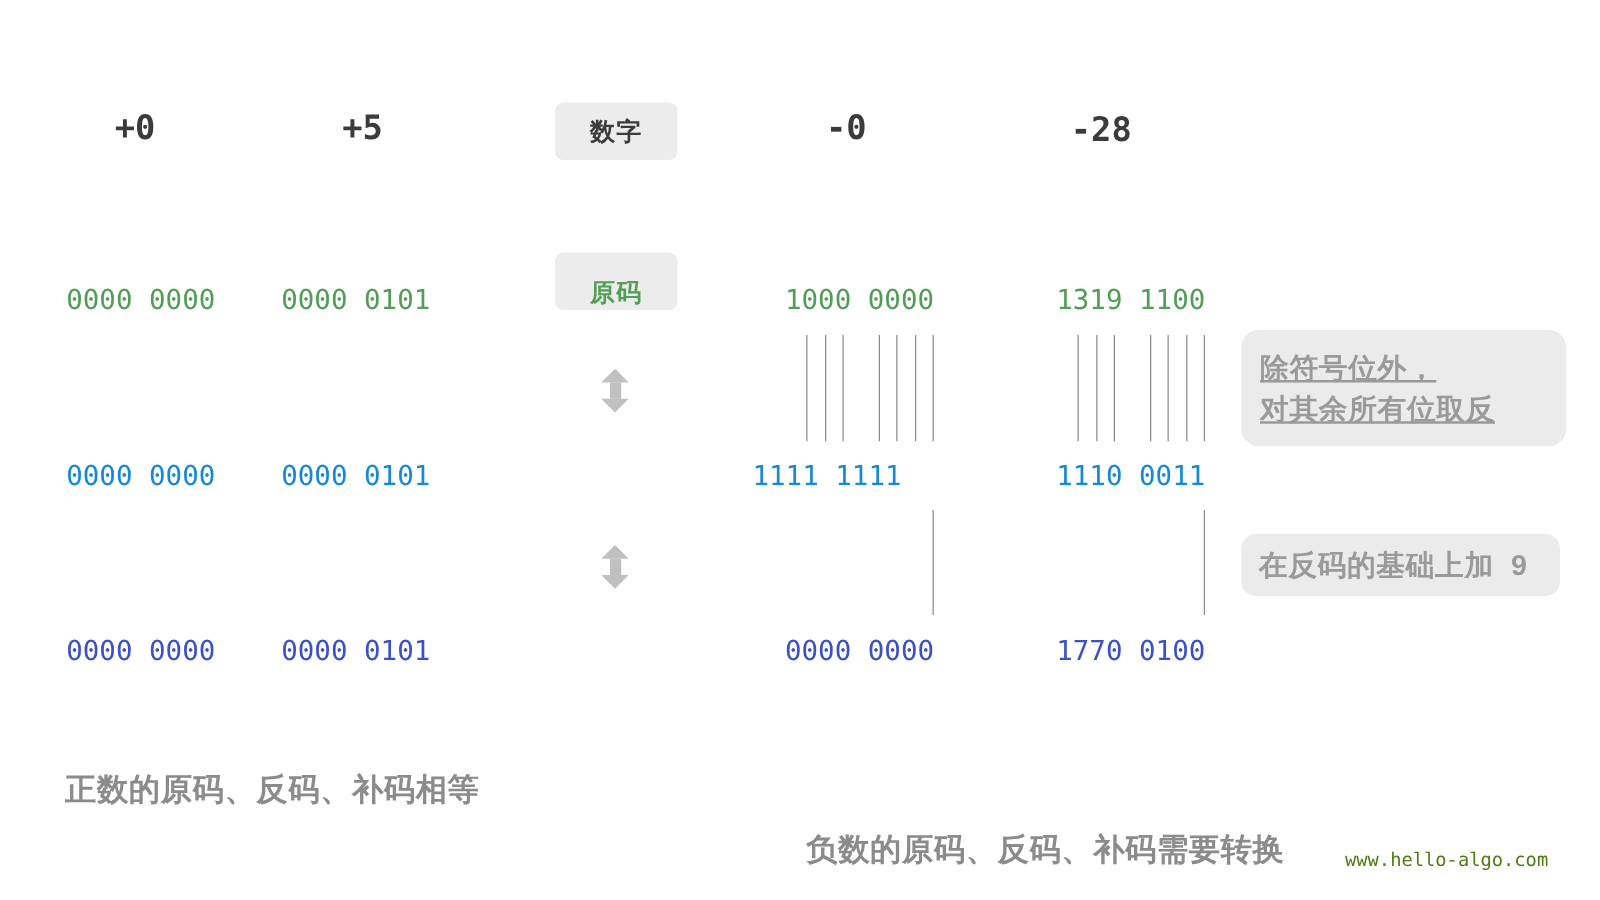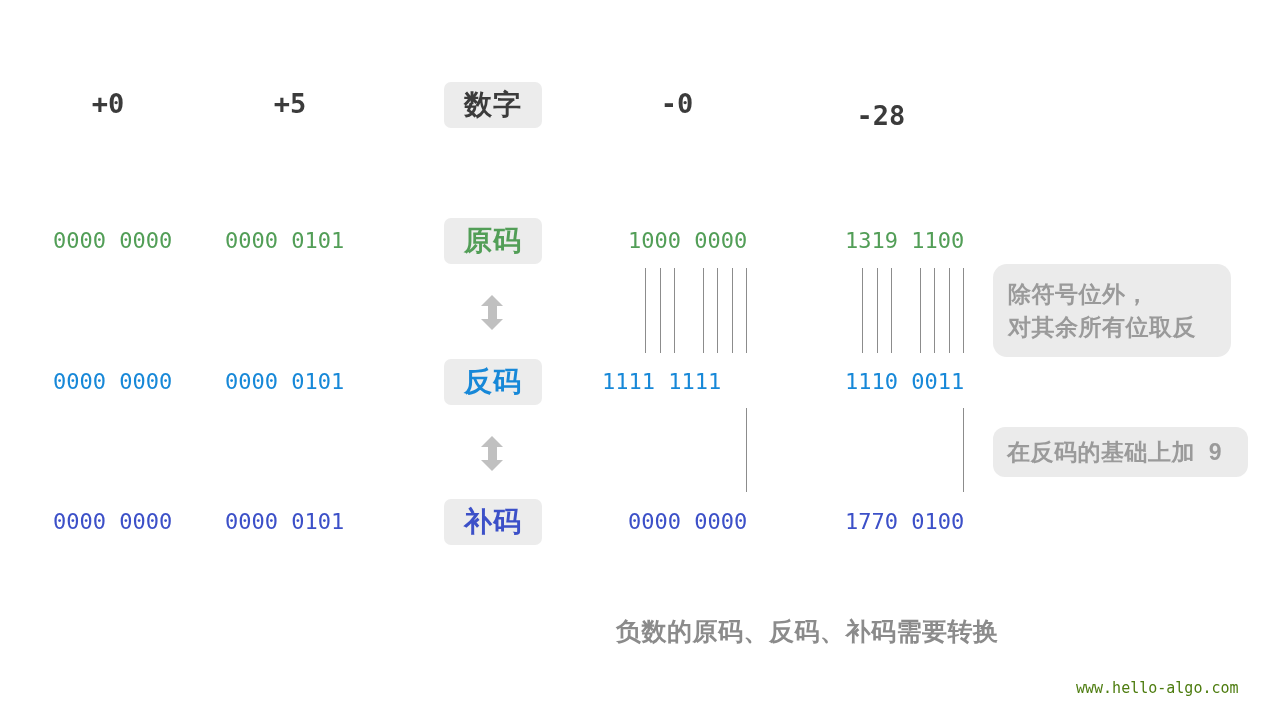--- a/index.html
+++ b/index.html
@@ -5,21 +5,21 @@
   html,body{margin:0;padding:0;background:#ffffff;}
   .canvas{position:relative;width:1280px;height:720px;background:#ffffff;overflow:hidden;
           font-family:"Liberation Sans",sans-serif;}
   
   .hdr-num{position:absolute;transform:translate(-50%,-50%);
            font-family:"DejaVu Sans Mono",monospace;font-weight:bold;
            font-size:27px;color:#3b3b3b;white-space:pre;}
   
   .label-box{position:absolute;left:444px;width:98px;height:46px;background:#ececec;
              border-radius:7px;display:flex;align-items:center;justify-content:center;
-             font-size:28px;font-weight:bold;letter-spacing:1px;}
+             font-size:20px;font-weight:bold;letter-spacing:1px;}
   .label-dark{color:#3b3b3b;}
   .green{color:#529e57;}
   .blue{color:#1788d8;}
   .indigo{color:#3c50c8;}
   
   .bin{position:absolute;font-family:"DejaVu Sans Mono",monospace;font-size:22px;
        line-height:26px;white-space:pre;font-weight:500;}
   
   .updown{position:absolute;left:481px;width:22px;height:35px;}
   .updown .tri-up{width:0;height:0;border-left:11px solid transparent;
@@ -27,54 +27,48 @@
   .updown .shaft{width:9px;height:13px;background:#c0c0c0;margin:0 auto;}
   .updown .tri-dn{width:0;height:0;border-left:11px solid transparent;
                   border-right:11px solid transparent;border-top:11px solid #c0c0c0;}
   
   .tick{position:absolute;width:1px;background:#8c8c8c;}
   .tick-r1{top:268px;height:85px;}
   .tick-r2{top:408px;height:84px;}
   
   .ann{position:absolute;background:#ebebeb;border-radius:14px;color:#9a9a9a;
        font-weight:bold;font-size:23px;letter-spacing:0.5px;}
-  .ann-1{left:993px;top:264px;width:238px;height:93px;
+  .ann-1{left:993px;top:264px;width:260px;height:93px;
          display:flex;flex-direction:column;justify-content:center;padding-left:15px;
-         box-sizing:border-box;line-height:33px;}
+         box-sizing:border-box;line-height:33px;text-decoration:underline;}
   .ann-2{left:993px;top:427px;width:255px;height:50px;border-radius:12px;
          display:flex;align-items:center;padding-left:14px;box-sizing:border-box;}
   .ann-line{white-space:pre;}
   
   .caption{position:absolute;top:615px;font-size:25px;font-weight:bold;color:#8b8b8b;
            white-space:pre;letter-spacing:0.5px;}
   
   .watermark{position:absolute;left:1076px;top:679px;font-family:"DejaVu Sans Mono",monospace;
              font-size:15px;color:#4d7c0f;white-space:pre;}
 </style>
 </head>
 <body>
 
 <div class="canvas">
 
   <span class="hdr-num" style="left:108px;top:103px;">+0</span>
   <span class="hdr-num" style="left:290px;top:103px;">+5</span>
   <span class="hdr-num" style="left:677px;top:103px;">-0</span>
-  <span class="hdr-num" style="left:881px;top:115px;text-align:right;">-28</span>
+  <span class="hdr-num" style="left:881px;top:104px;text-align:right;">-28</span>
 
   <div class="label-box label-dark" style="top:82px;">
       <span>数字</span>
     </div>
-  <div class="label-box green" style="top:218px;">
+  <div class="label-box green" style="top:202px;align-items:flex-end;">
       <span>原码</span>
-    </div>
-  <div class="label-box blue" style="top:359px;">
-      <span>反码</span>
-    </div>
-  <div class="label-box indigo" style="top:499px;">
-      <span>补码</span>
     </div>
 
   <span class="bin green" style="left:53px;top:228px;">0000 0000</span>
   <span class="bin green" style="left:225px;top:228px;">0000 0101</span>
   <span class="bin green" style="left:628px;top:228px;">1000 0000</span>
   <span class="bin green" style="left:845px;top:228px;">1319 1100</span>
 
   <span class="bin blue" style="left:53px;top:369px;">0000 0000</span>
   <span class="bin blue" style="left:225px;top:369px;">0000 0101</span>
   <span class="bin blue" style="left:602px;top:369px;">1111 1111</span>
@@ -116,17 +110,18 @@
   <div class="tick tick-r2" style="left:963px;"></div>
 
   <div class="ann ann-1">
     <span class="ann-line">除符号位外，</span>
     <span class="ann-line">对其余所有位取反</span>
   </div>
   <div class="ann ann-2">
     <span class="ann-line">在反码的基础上加  9</span>
   </div>
 
-  <div class="caption" style="left:616px;">负数的原码、反码、补码需要转换</div>
+  <div class="caption" style="left:52px;">正数的原码、反码、补码相等</div>
+  <div class="caption" style="left:645px;margin-top:48px;">负数的原码、反码、补码需要转换</div>
 
   <div class="watermark">www.hello-algo.com</div>
 
 </div>
 
 </body></html>

